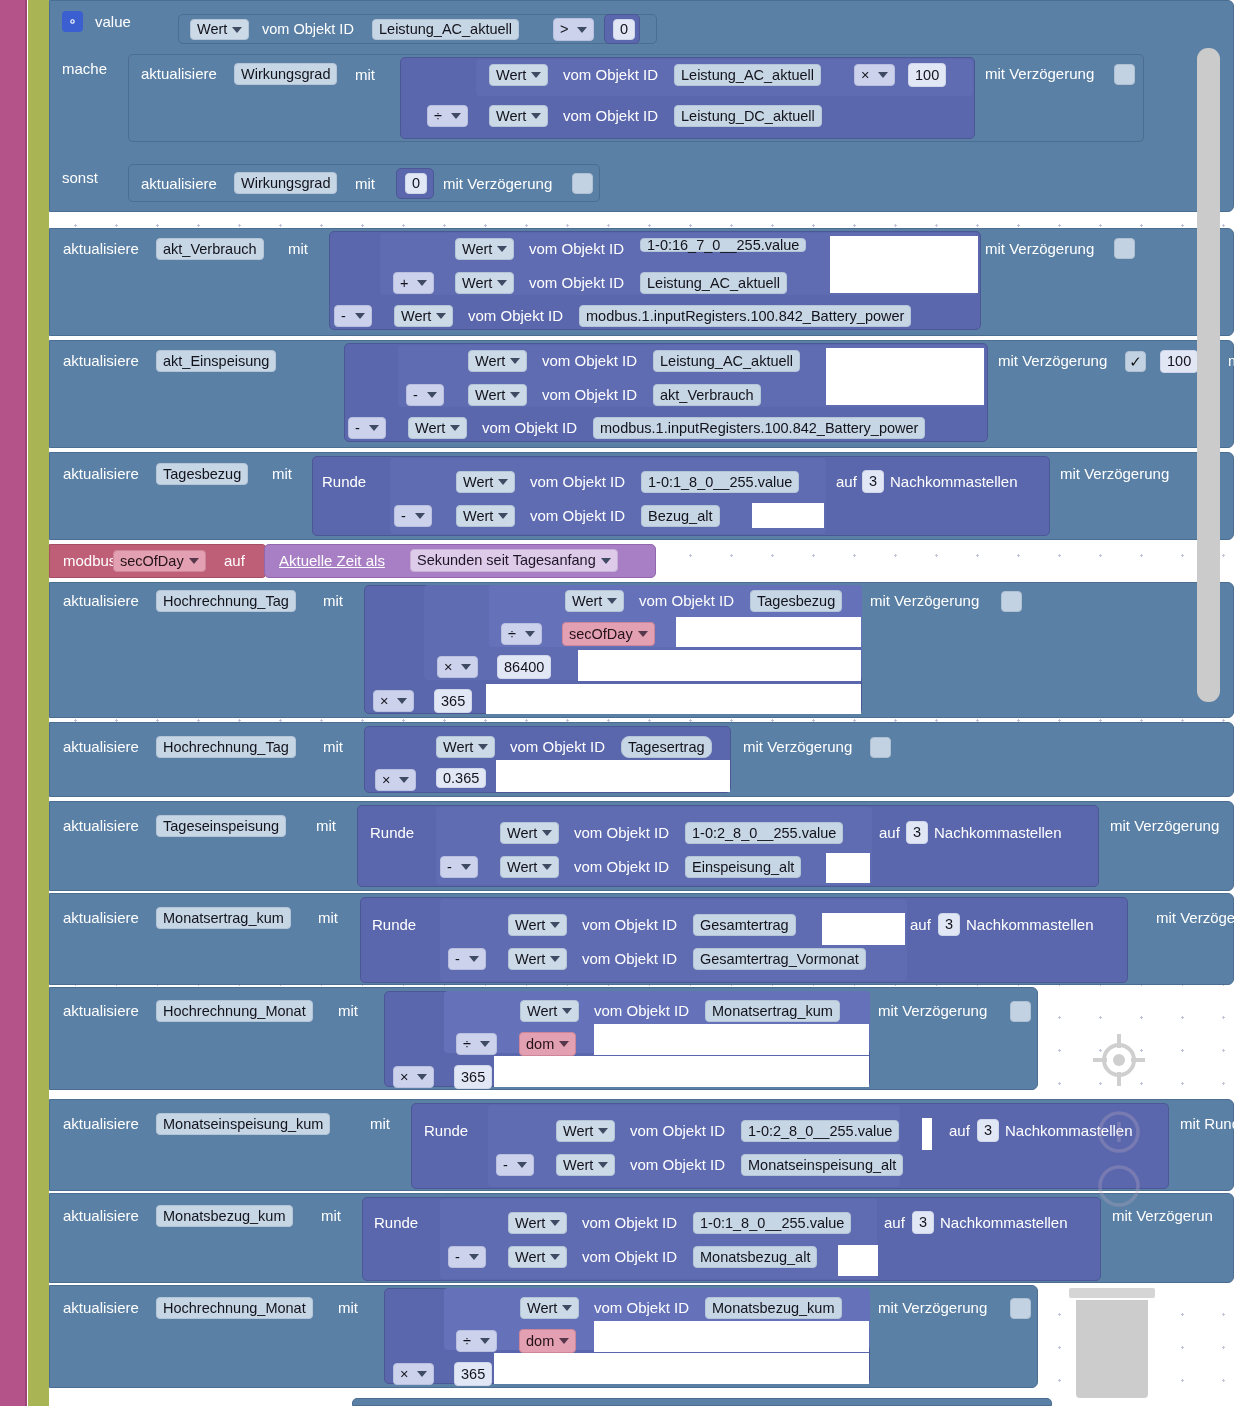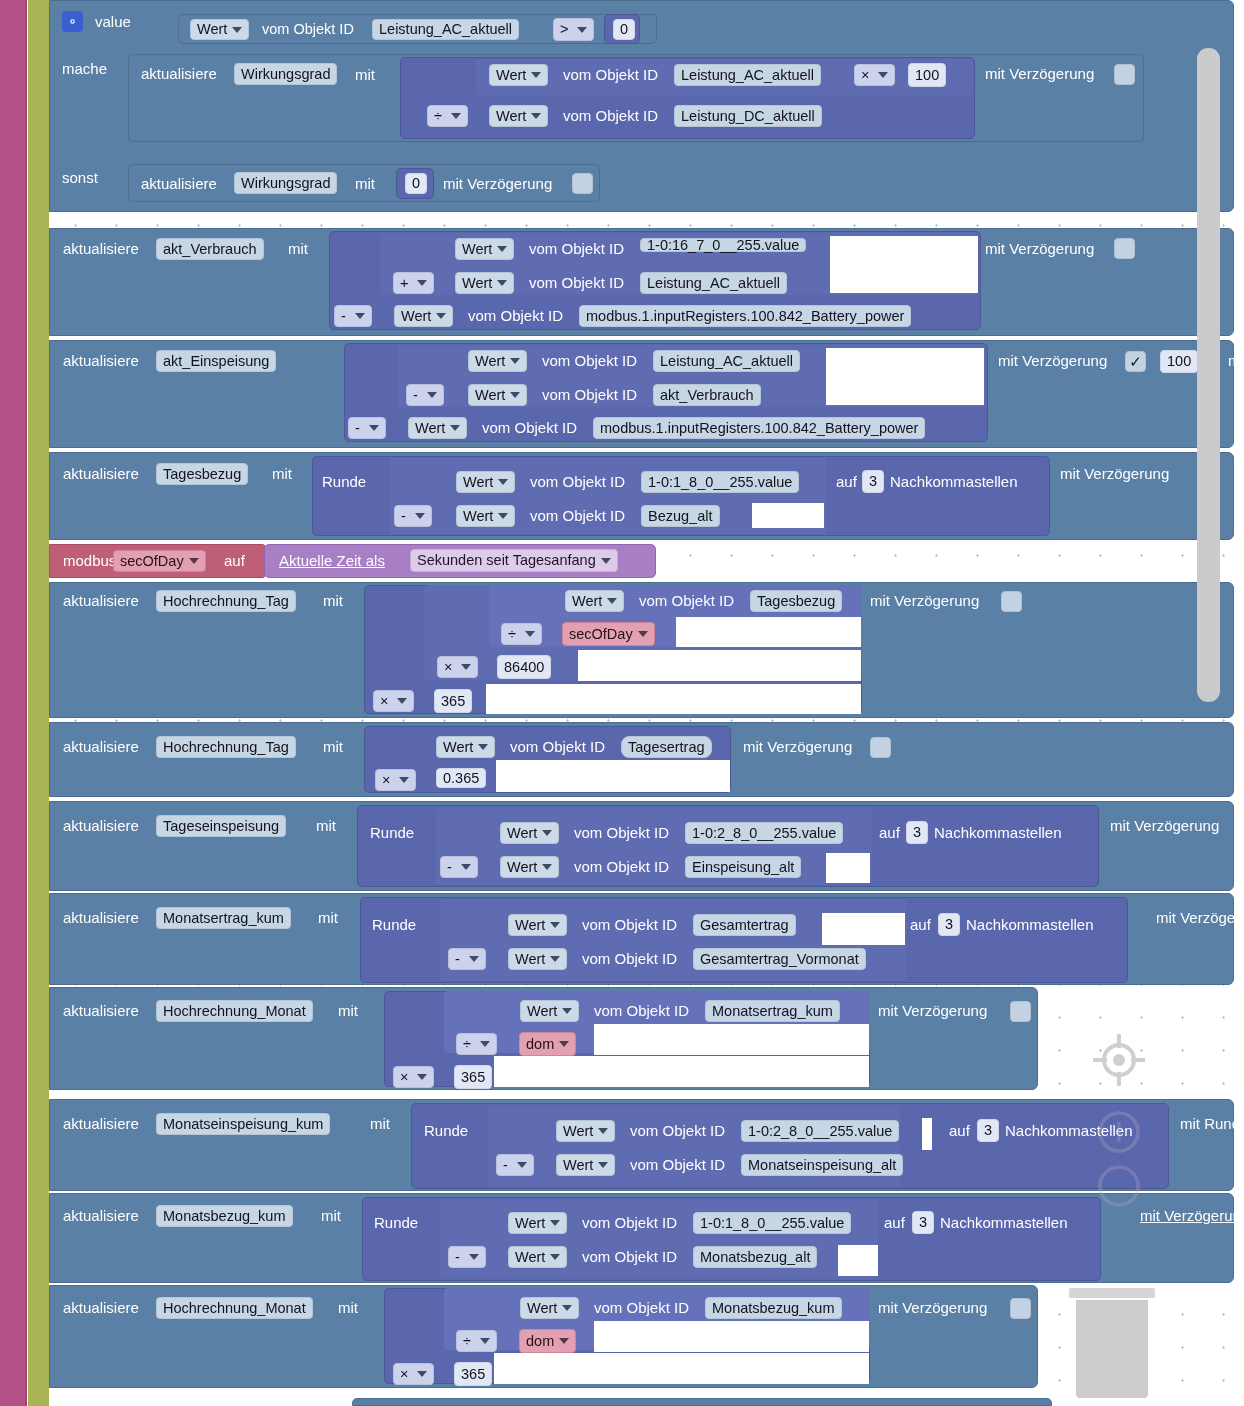--- a/index.html
+++ b/index.html
@@ -553,21 +553,21 @@
   </div>
   <div class="lbl" style="left:582px;top:1249px;">vom Objekt ID</div>
   <div class="fld" style="left:693px;top:1246px;height:22px;">
     <span>Monatsbezug_alt</span>
   </div>
   <div class="lbl" style="left:884px;top:1215px;">auf</div>
   <div class="fld num" style="left:912px;top:1211px;height:23px;">
     <span>3</span>
   </div>
   <div class="lbl" style="left:940px;top:1215px;">Nachkommastellen</div>
-  <div class="lbl" style="left:1140px;top:1208px;text-decoration:underline;">mit Verzögerun</div>
+  <div class="lbl" style="left:1112px;top:1208px;">mit Verzögerun</div>
 
   <div class="blk ctrl" style="left:49px;top:1285px;width:989px;height:103px;border-radius:0 6px 6px 0;"></div>
   <div class="lbl" style="left:63px;top:1300px;">aktualisiere</div>
   <div class="fld" style="left:156px;top:1297px;height:22px;">
     <span>Hochrechnung_Monat</span>
   </div>
   <div class="lbl" style="left:338px;top:1300px;">mit</div>
   <div class="blk math" style="left:384px;top:1288px;width:486px;height:96px;border-radius:5px;"></div>
   <div class="blk math" style="left:444px;top:1288px;width:426px;height:62px;border-radius:4px;background:#6571b8;border:none;"></div>
   <div class="white" style="left:594px;top:1321px;width:275px;height:31px;"></div>

